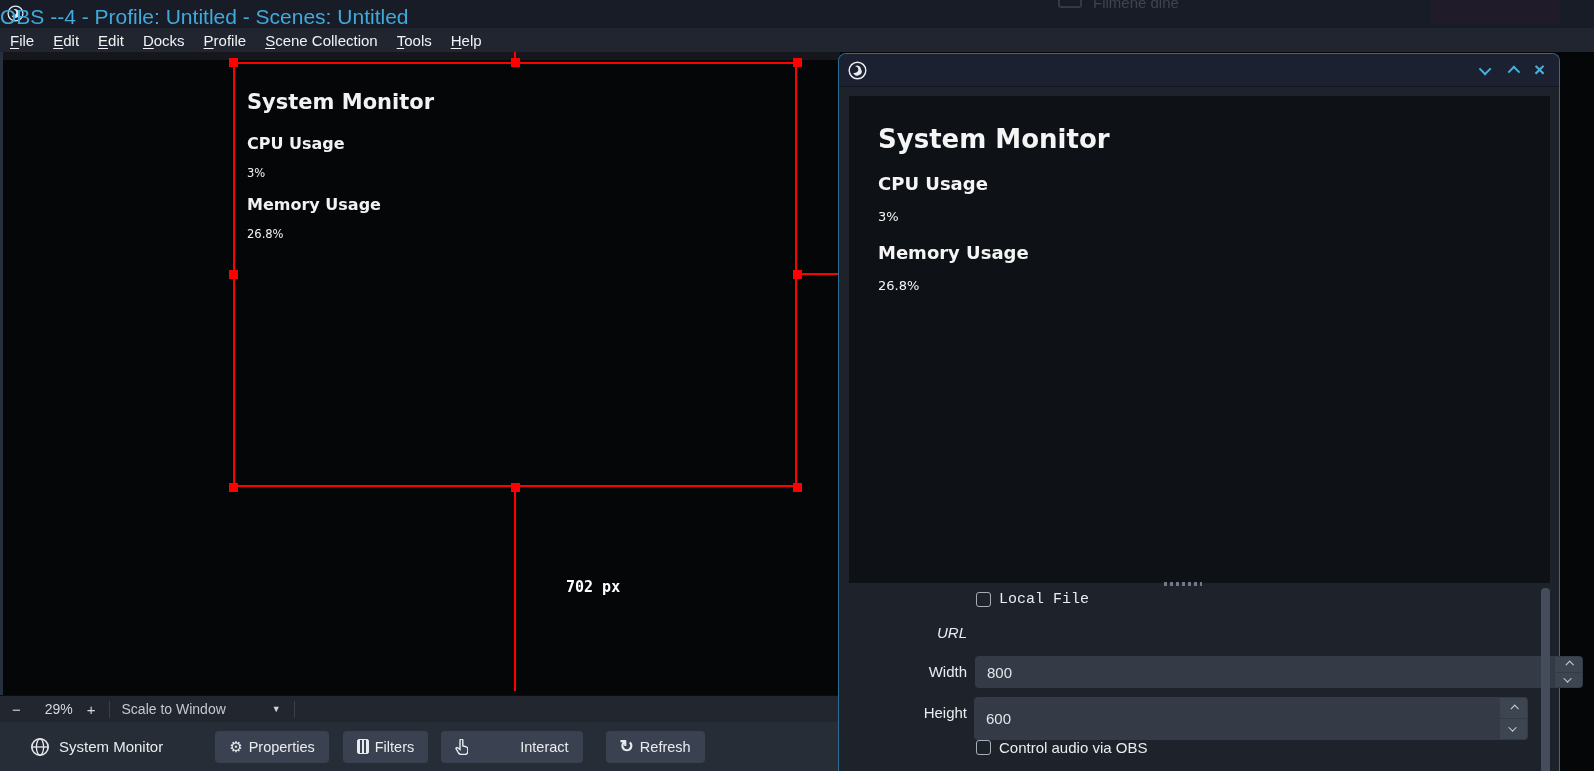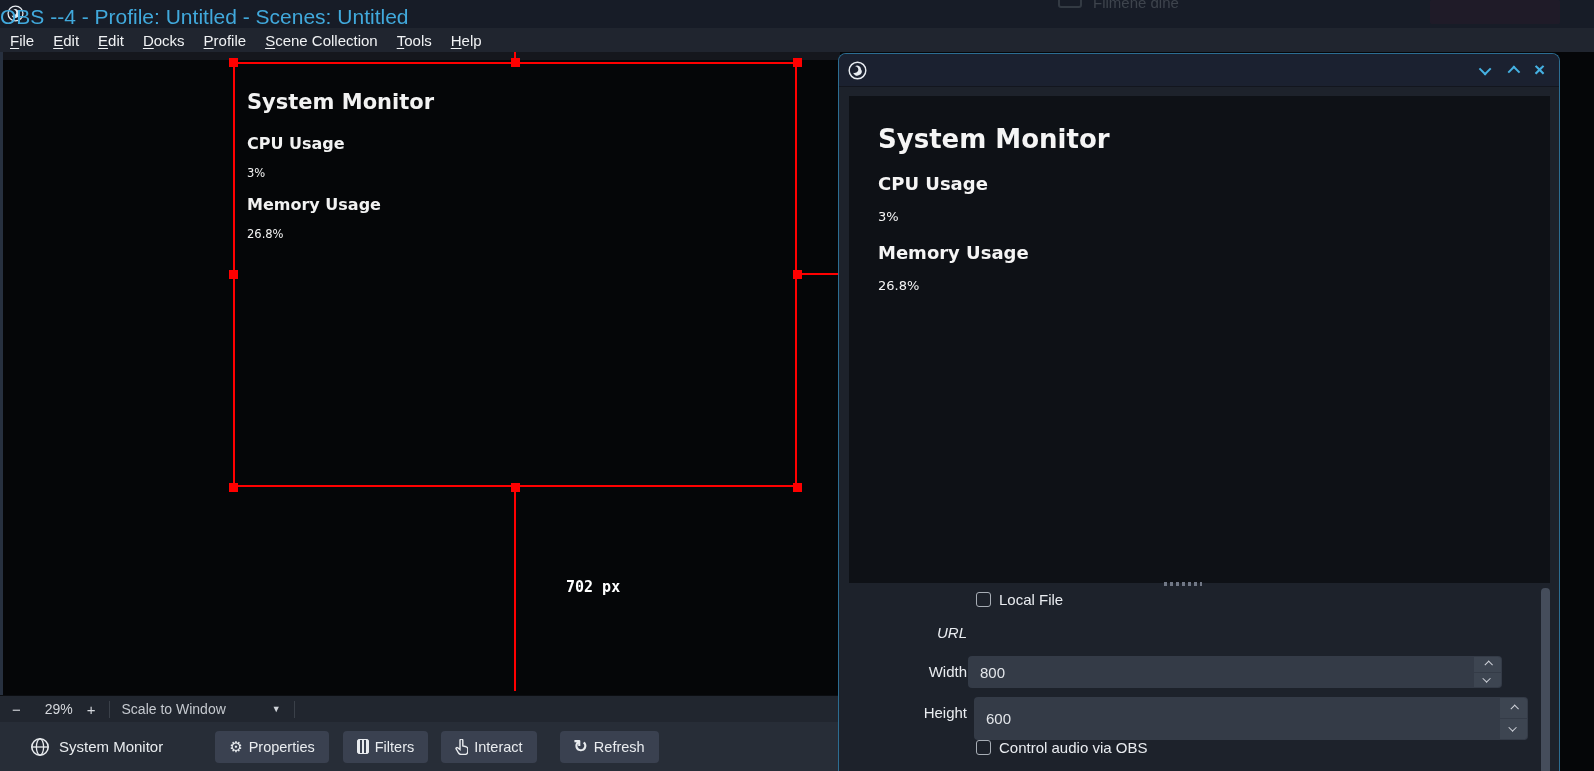--- a/index.html
+++ b/index.html
@@ -61,21 +61,21 @@
   .tb-btn { display:flex; align-items:center; height:32px; padding:0 14px; background:#3a4150;
       border:none; border-radius:4px; color:#e9ecef; font-size:14.5px;
       font-family:"Liberation Sans", sans-serif; cursor:pointer; }
   .tb-btn .bi { margin-right:6px; display:inline-flex; align-items:center; }
   .gear-g { font-size:15px; }
   .refresh-g { font-size:17px; font-weight:bold; line-height:1; }
   .filter-g { width:12px; height:15px; border:1.5px solid #e9ecef; border-radius:2px;
       background:repeating-linear-gradient(90deg,#e9ecef 0 2px,transparent 2px 4px); }
   .btn-props { margin-left:52px; }
   .btn-filters { margin-left:14px; }
-  .btn-interact { margin-left:13px; }
+  .btn-interact { margin-left:13px;gap:46px; }
   .btn-refresh { margin-left:23px; }
 
   
   .dialog { position:absolute; left:838px; top:53px; width:722px; height:730px;
       background:#1d222b; border:1px solid #2c6d92; border-bottom:none; border-radius:8px 8px 0 0; }
   .dlg-titlebar { position:absolute; left:0; top:0; width:100%; height:33px; background:#1b2130;
       border-radius:7px 7px 0 0; border-bottom:1px solid #13161e; }
   .dlg-title { position:absolute; left:0; right:0; top:7px; text-align:center; color:#45b1e2; font-size:15px; }
   .obs-logo-dlg { position:absolute; left:9px; top:7px; width:19px; height:19px; }
   .dlg-controls { position:absolute; right:14px; top:0; height:33px; display:flex; align-items:center; gap:17px; }
@@ -226,26 +226,26 @@
       <div class="pv-text pv-h1" style="left:29px; top:28px;">System Monitor</div>
       <div class="pv-text pv-h2" style="left:29px; top:77px;">CPU Usage</div>
       <div class="pv-text pv-val" style="left:29px; top:113px;">3%</div>
       <div class="pv-text pv-h2" style="left:29px; top:146px;">Memory Usage</div>
       <div class="pv-text pv-val" style="left:29px; top:182px;">26.8%</div>
     </div>
 
     <div class="splitter-dots"></div>
 
     <span class="checkbox" style="left:137px; top:538px;"></span>
-    <span class="cb-label" style="left:160px; top:537px;">Local File</span>
+    <span class="cb-label" style="left:160px; top:537px;font-family:Liberation Mono, monospace;">Local File</span>
 
     <label class="form-label" style="top:570px;font-style:italic;">URL</label>
 
     <label class="form-label" style="top:609px;">Width</label>
-    <div style="position:absolute; left:129px; top:602px; width:534px; height:32px;">
+    <div style="position:absolute; left:136px; top:602px; width:608px; height:32px;">
       <input class="text-input spin-input" style="left: 0px; top: 0px; width: 100%; height: 100%;" value="800">
       <div class="spin-box">
         <span class="spin-btn top">
             <span class="spin-chev up"></span>
           </span>
         <span class="spin-btn bot">
             <span class="spin-chev down"></span>
           </span>
       </div>
     </div>

